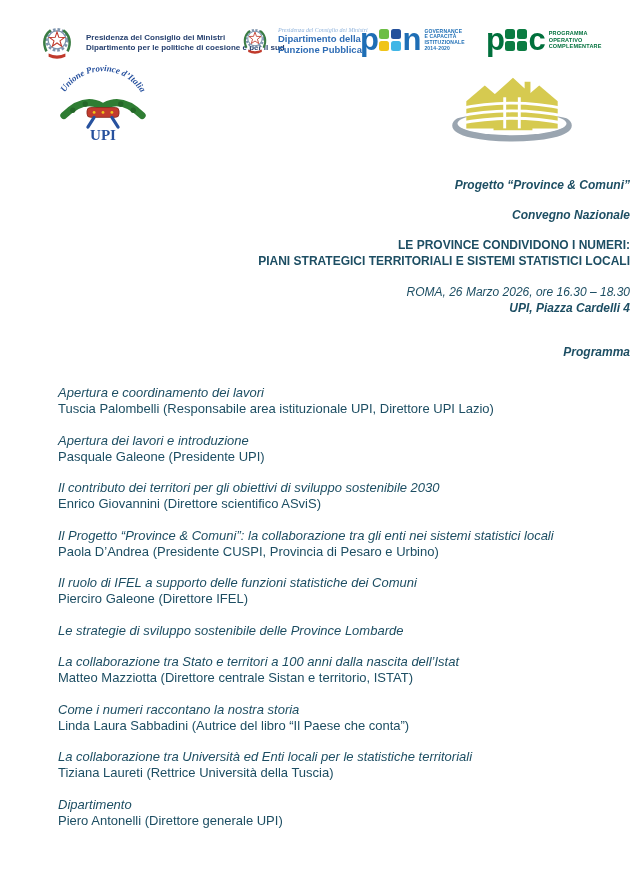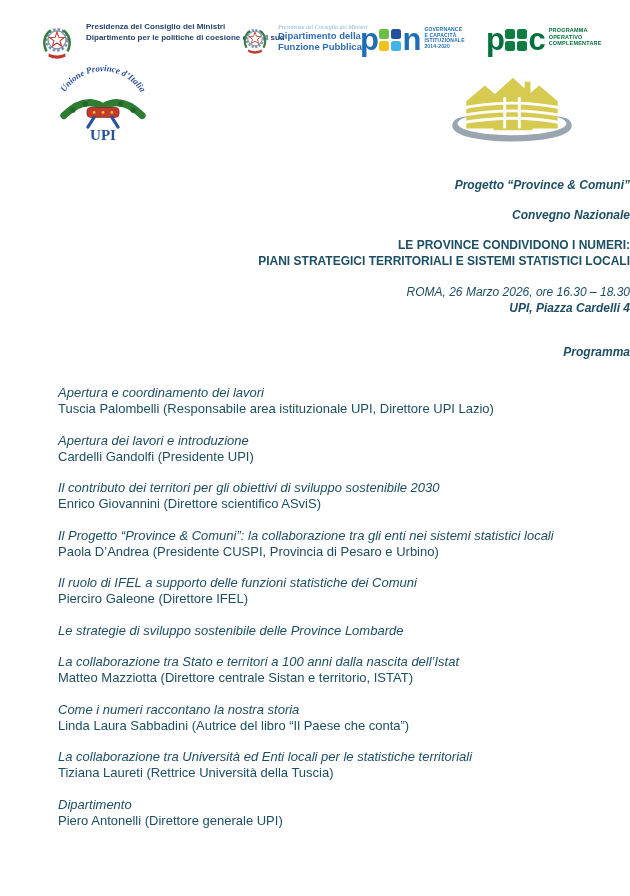--- a/index.html
+++ b/index.html
@@ -3,21 +3,21 @@
 <meta charset="utf-8">
 <style>
   * { margin:0; padding:0; box-sizing:border-box; }
   html,body { background:#e8e8e8; }
   body { font-family:"Liberation Sans", sans-serif; }
   .page {
     position:relative; width:630px; height:896px; background:#ffffff;
     margin:0 auto; overflow:hidden; color:var(--text,#1d4e63);
   }
   
-  .hlogo { position:absolute; display:flex; }
+  .hlogo { position:absolute; display:flex; align-items:center; }
   .logo-pcm { left:36px; top:22px; }
   .logo-pcm .txt { margin-left:8px; color:var(--navy,#253f6e); font-weight:bold; font-size:8px; line-height:10.5px; }
   .logo-fp { left:238px; top:24px; }
   .logo-fp .txt { margin-left:6px; }
   .fp-script { font-family:"Liberation Serif", serif; font-style:italic; font-size:6px; color:var(--fp-script,#8fb3dc); line-height:7px; }
   .fp-line { color:var(--fp-blue,#2f6db5); font-weight:bold; font-size:9.5px; line-height:10.5px; }
   
   .logo-pon { left:360px; top:27px; }
   .logo-poc { left:486px; top:27px; }
   .wordmark { display:flex; align-items:center; }
@@ -172,21 +172,21 @@
     <div class="t-section">Programma</div>
   </div>
 
   <div class="program">
     <div class="prog-item">
       <div class="prog-topic">Apertura e coordinamento dei lavori</div>
       <div class="prog-speaker">Tuscia Palombelli (Responsabile area istituzionale UPI, Direttore UPI Lazio)</div>
     </div>
     <div class="prog-item">
       <div class="prog-topic">Apertura dei lavori e introduzione</div>
-      <div class="prog-speaker">Cardelli Gandolfi (Presidente UPI)</div>
+      <div class="prog-speaker">Pasquale Galeone (Presidente UPI)</div>
     </div>
     <div class="prog-item">
       <div class="prog-topic">Il contributo dei territori per gli obiettivi di sviluppo sostenibile 2030</div>
       <div class="prog-speaker">Enrico Giovannini (Direttore scientifico ASviS)</div>
     </div>
     <div class="prog-item">
       <div class="prog-topic">Il Progetto “Province &amp; Comuni”: la collaborazione tra gli enti nei sistemi statistici locali</div>
       <div class="prog-speaker">Paola D’Andrea (Presidente CUSPI, Provincia di Pesaro e Urbino)</div>
     </div>
     <div class="prog-item">

